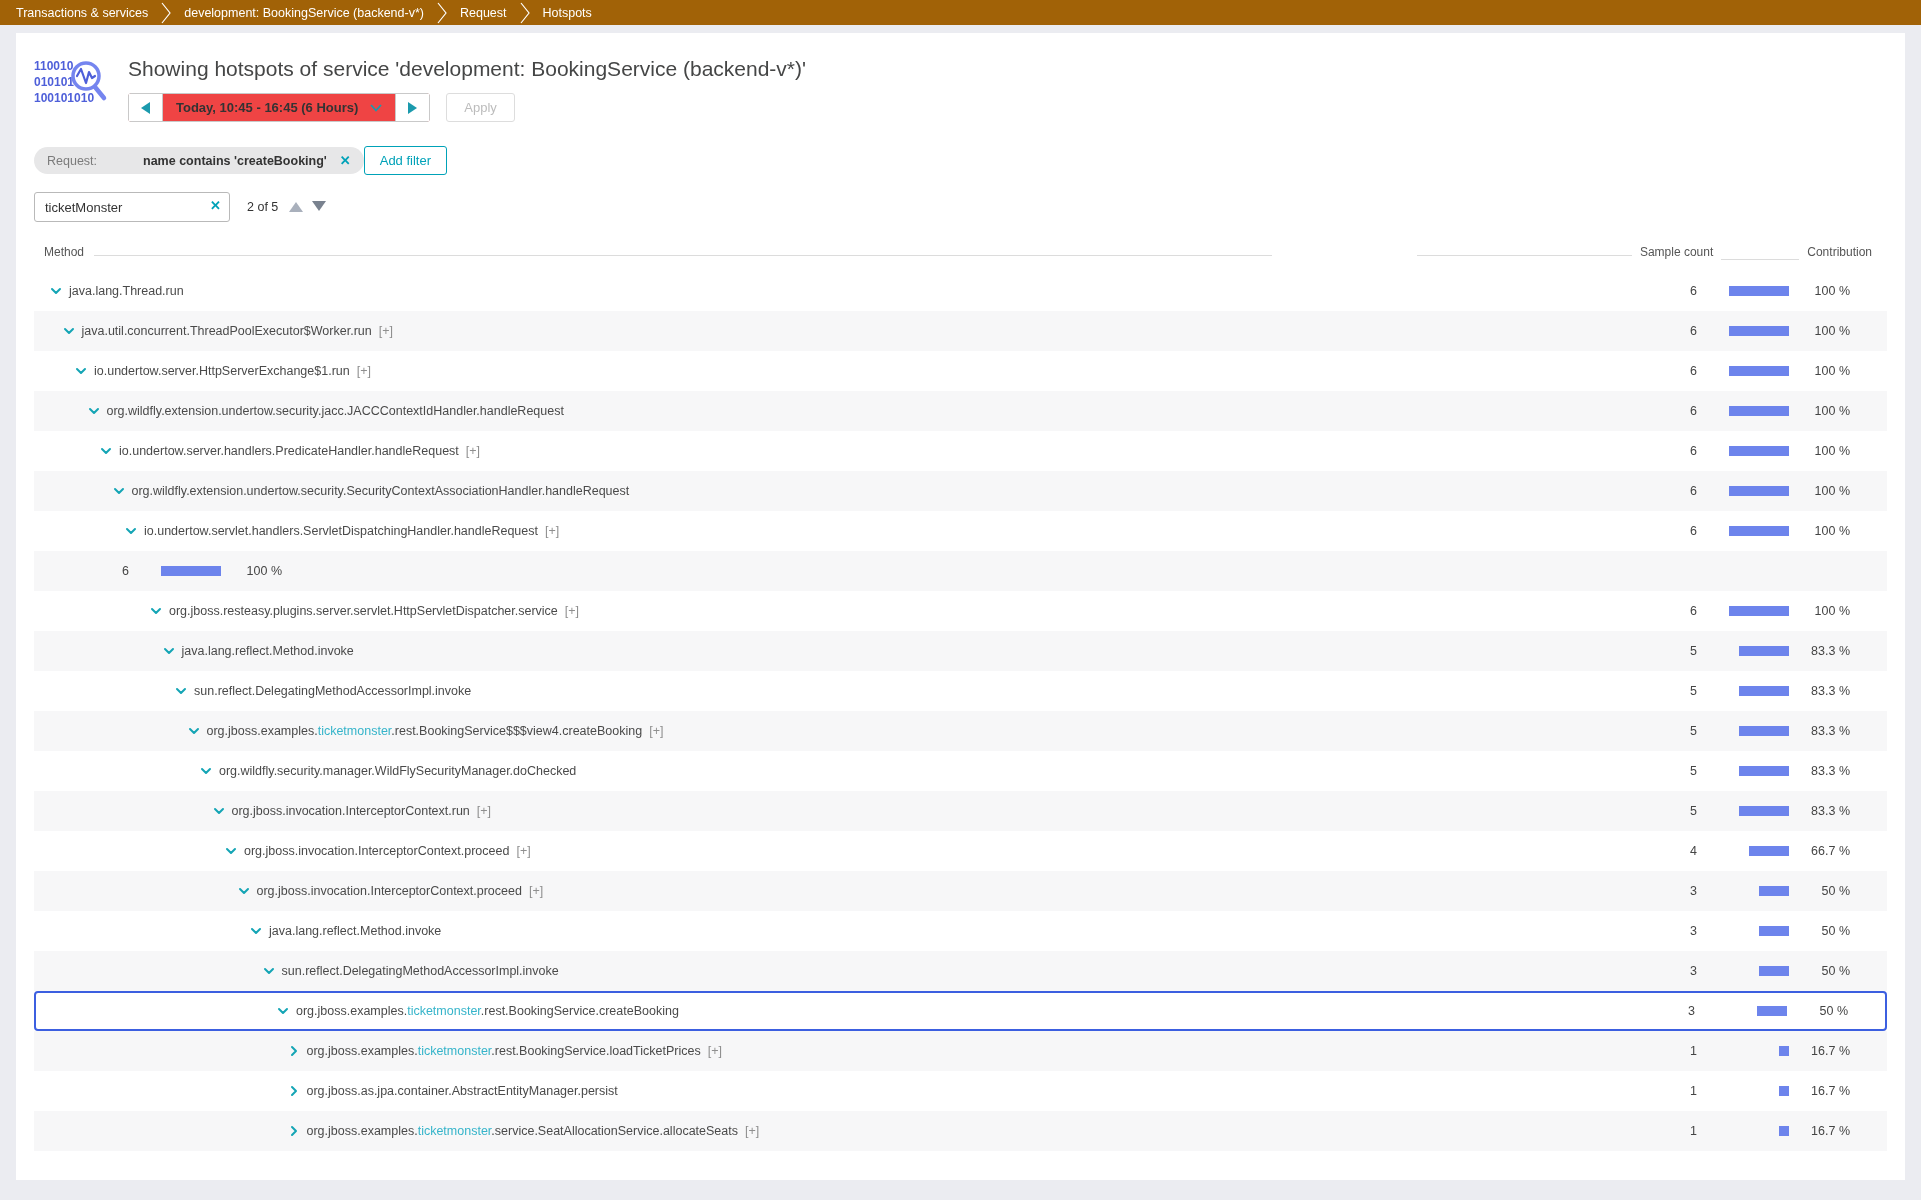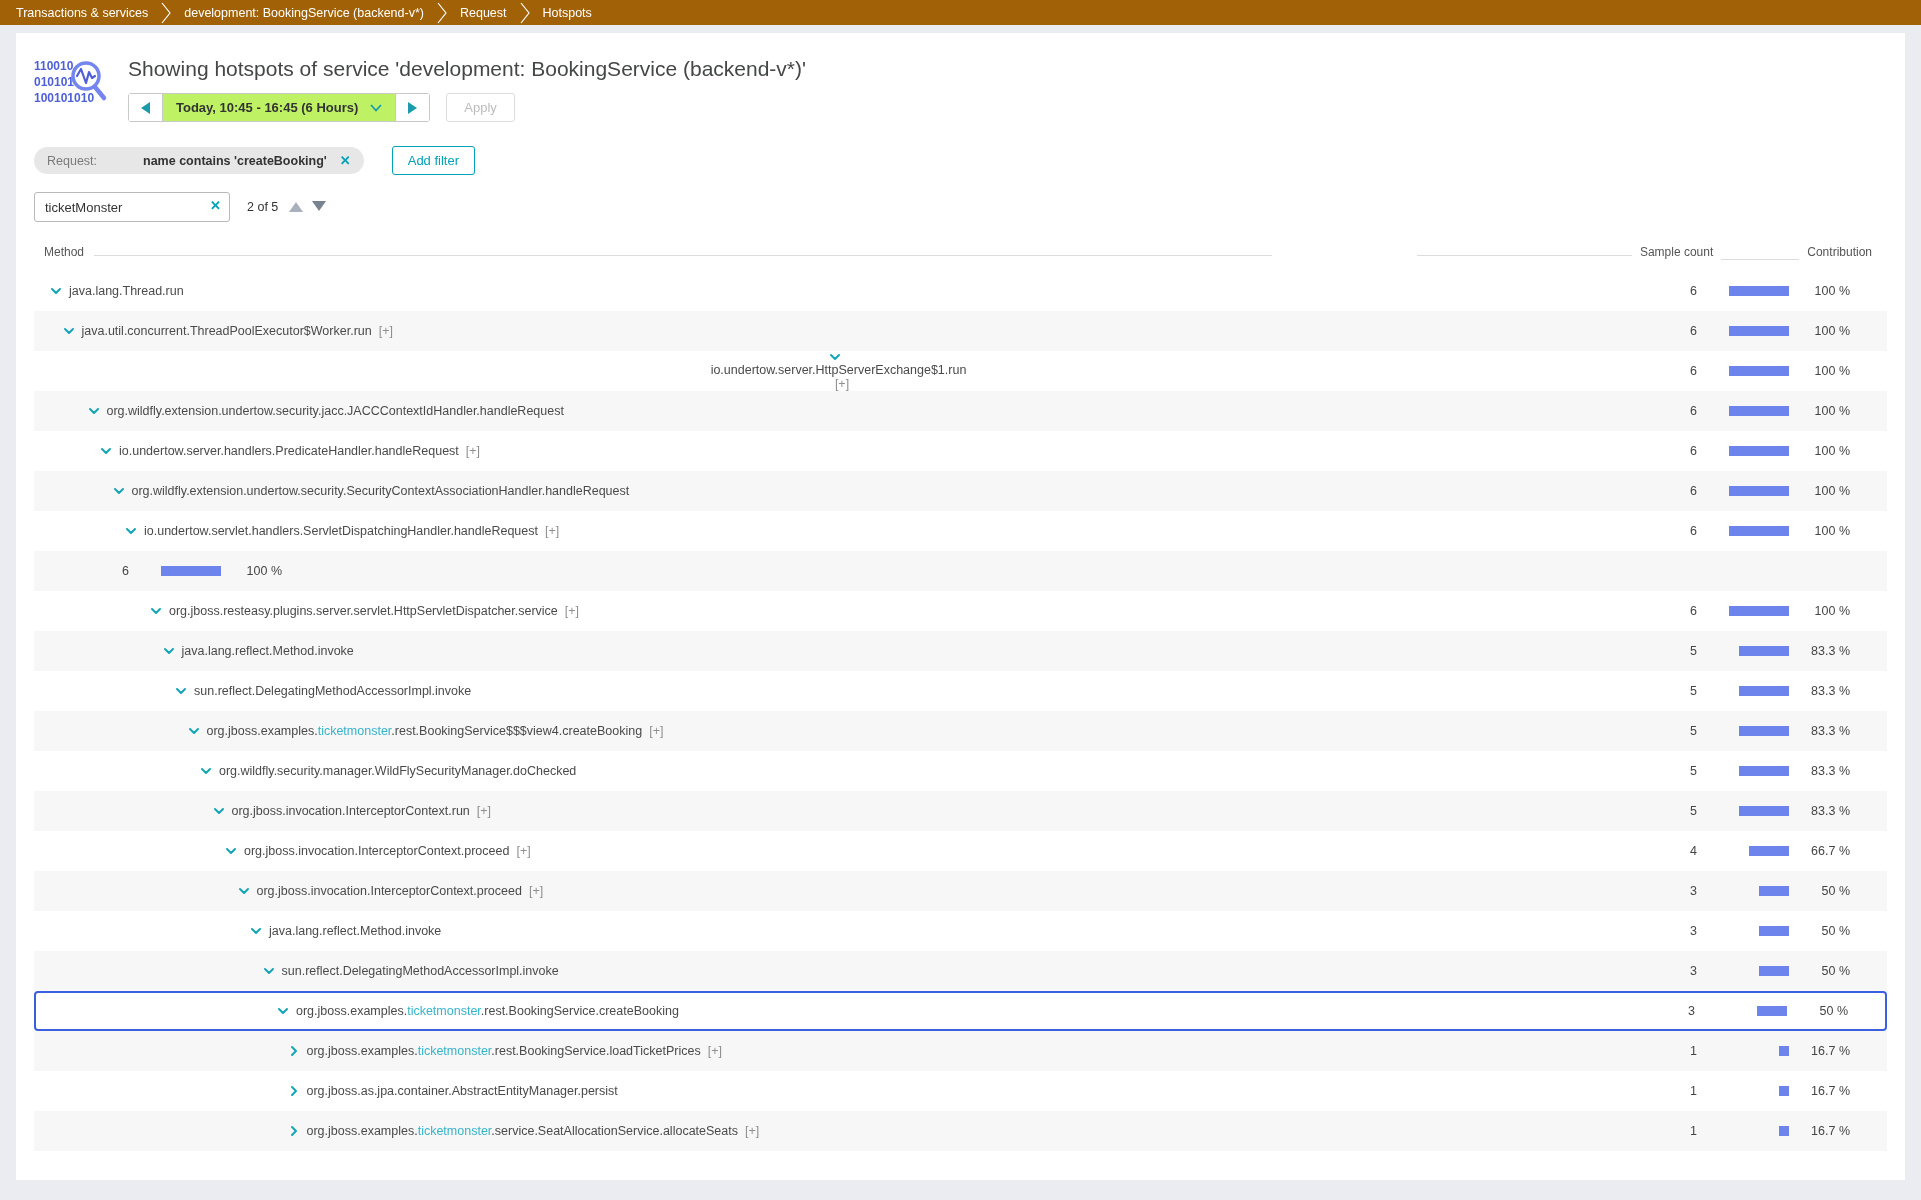--- a/index.html
+++ b/index.html
@@ -21,31 +21,31 @@
   .crumb-sep svg { stroke:#ffffff; fill:none; stroke-width:1.2; }
   
   .card {
     margin:8px 16px 0; background:#fff; height:1147px;
     padding:20px 18px 0; position:relative;
   }
   .header-flex { display:flex; gap:16px; }
   .logo { width:78px; flex:none; padding-top:4px; }
   .title { font-size:21px; color:#454646; margin:4px 0 12px; font-weight:400; }
   .controls { display:flex; align-items:center; gap:16px; }
-  .tf-group { display:flex; border:1px solid #c9c9c9; border-radius:3px; height:29px; background:#bef264; }
+  .tf-group { display:flex; border:1px solid #c9c9c9; border-radius:3px; height:29px; background:#ef4444; }
   .tf-btn { width:34px; display:flex; align-items:center; justify-content:center; cursor:pointer; background:#fff; }
   .tf-btn.left { border-right:1px solid #c9c9c9; }
   .tf-btn.right { border-left:1px solid #c9c9c9; }
   .tri-left { width:0; height:0; border-top:6px solid transparent; border-bottom:6px solid transparent; border-right:9px solid #1b9aad; }
   .tri-right { width:0; height:0; border-top:6px solid transparent; border-bottom:6px solid transparent; border-left:9px solid #1b9aad; }
   .tf-label { padding:0 13px; font-weight:bold; font-size:13px; color:#333; display:flex; align-items:center; gap:12px; cursor:pointer; white-space:nowrap; }
   .tf-label svg { stroke:#1b9aad; fill:none; stroke-width:1.8; }
   .apply-btn { height:29px; padding:0 17px; border:1px solid #ddd; border-radius:3px; color:#bcbcbc; font-size:13px; background:#fff; }
   
-  .filter-row { margin-top:24px; display:flex; align-items:center; gap:28px; }
+  .filter-row { margin-top:24px; display:flex; align-items:center; }
   .chip { background:#e7e7e8; border-radius:14px; height:27px; display:flex; align-items:center; padding:0 13px; font-size:12.5px; gap:5px; }
   .chip-cat { color:#7b7b7b; }
   .chip-val { color:#333; font-weight:bold;padding-left:41px; }
   .x-icon { color:#00a2b8; font-weight:bold; margin-left:8px; font-size:13px; cursor:pointer; }
   .add-filter { border:1px solid #00a2b8; color:#00a2b8; background:#fff; height:29px; padding:0 15px; font-size:13px; border-radius:3px; cursor:pointer; }
   
   .search-row { margin-top:17px; display:flex; align-items:center; }
   .search-box { position:relative; width:196px; }
   .search-box input { width:100%; height:30px; border:1px solid #b9b9b9; border-radius:3px; padding:0 28px 0 10px; font-size:13px; color:#333; font-family:"Liberation Sans",sans-serif; }
   .search-x { position:absolute; right:9px; top:6px; color:#00a2b8; font-weight:bold; font-size:13px; cursor:pointer; }
@@ -192,21 +192,21 @@
         <span class="mtext">java.util.concurrent.ThreadPoolExecutor$Worker.run</span>
         <span class="plus">[+]</span>
       </div>
       <div class="cell-samples">6</div>
       <div class="cell-bar">
           <span class="bar" style="width: 60px;"></span>
         </div>
       <div class="cell-contrib">100 %</div>
     </div>
       <div class="trow">
-      <div class="cell-method" style="padding-left: 41px; flex-direction: column;">
+      <div class="cell-method" style="padding-left: 41px;">
         <span class="chev">
           <svg viewBox="0 0 12 12">
               <polyline points="2,4 6,8 10,4"></polyline>
             </svg>
         </span>
         <span class="mtext">io.undertow.server.HttpServerExchange$1.run</span>
         <span class="plus">[+]</span>
       </div>
       <div class="cell-samples">6</div>
       <div class="cell-bar">

